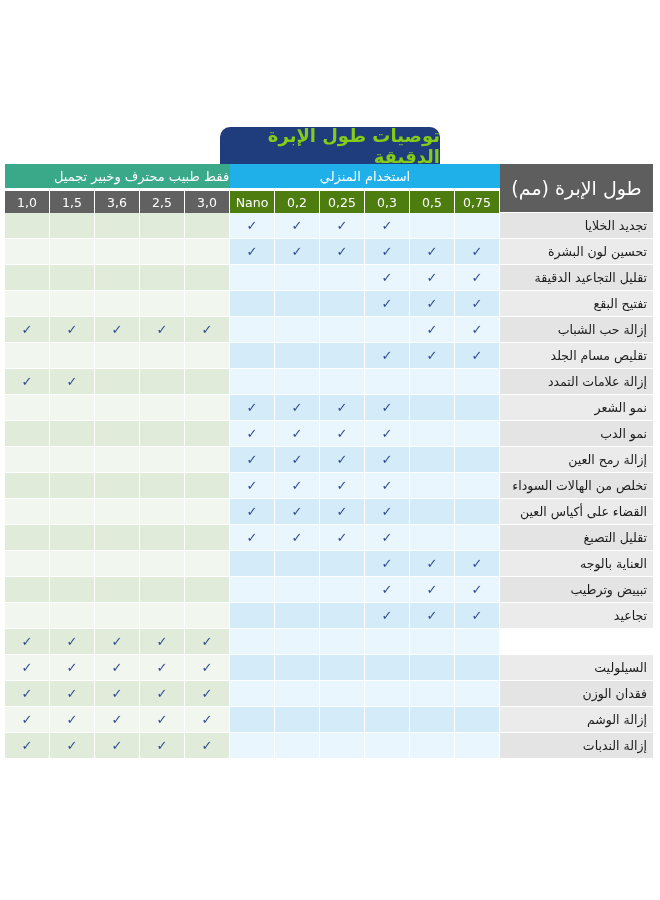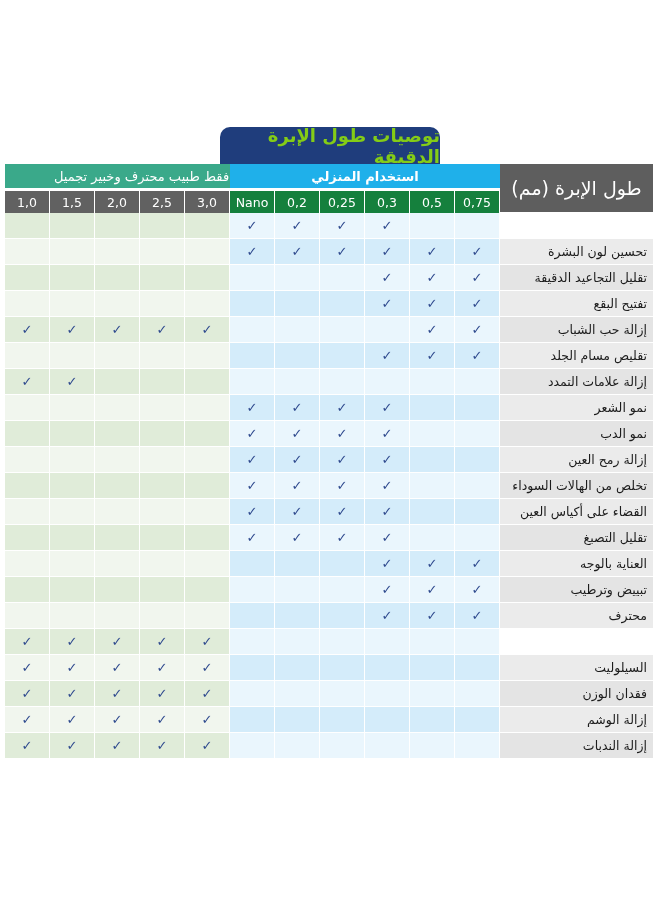--- a/index.html
+++ b/index.html
@@ -6,29 +6,29 @@
   body { width:660px; height:900px; position:relative; overflow:hidden;
          font-family:"DejaVu Sans", sans-serif; }
   .title-pill { position:absolute; left:220px; top:127px; width:220px; height:37px;
     background:#1f3d7c; border-radius:10px 10px 0 0; color:#84cc16;
     display:flex; align-items:center; justify-content:center;
     font-size:18px; font-weight:bold; direction:rtl; }
   .table { position:absolute; left:5px; top:164px; width:648px; }
   .hdr-group { position:absolute; top:0; height:24px; color:#fff; font-size:13px;
     display:flex; align-items:center; justify-content:center; direction:rtl; }
   .hdr-group.pro { left:0; width:225px; background:#3aa98a;padding-left:24px; }
-  .hdr-group.home { left:225px; width:270px; background:#1fb0ea;font-weight:bold; }
+  .hdr-group.home { left:225px; width:270px; background:#1fb0ea; }
   .hdr-label { position:absolute; left:495px; top:0; width:153px; height:48px;
     background:#5e5e5e; color:#fff; font-size:19px; direction:rtl;
     display:flex; align-items:center; justify-content:center; }
   .hdr-sizes { position:absolute; left:0; top:27px; height:23px; width:495px; display:flex; }
   .size-cell { width:44px; margin-right:1px; height:23px; color:#fff; font-size:12.5px;
     display:flex; align-items:center; justify-content:center; }
   .size-cell.pro { background:#616161; }
-  .size-cell.home { background:#15803d; }
+  .size-cell.home { background:#4d7c0f; }
   .rows { position:absolute; left:0; top:49px; width:648px; }
   .row { display:flex; height:25px; margin-bottom:1px; }
   .cell { width:44px; margin-right:1px; height:25px; display:flex;
     align-items:center; justify-content:center; color:#2f4a8e; font-size:13px; }
   .row.odd .cell.pro { background:#e0ecd9; }
   .row.even .cell.pro { background:#f1f6ee; }
   .row.odd .cell.home { background:#eaf6fd; }
   .row.even .cell.home { background:#d4ecfa; }
   .lab { width:153px; margin-left:0; height:25px; background:#e4e4e4;
     direction:rtl; text-align:right; font-size:12.5px; color:#1c1c1c;
@@ -40,21 +40,21 @@
 
 <div class="title-pill">توصيات طول الإبرة الدقيقة</div>
 
 <div class="table">
   <div class="hdr-group pro">فقط طبيب محترف وخبير تجميل</div>
   <div class="hdr-group home">استخدام المنزلي</div>
   <div class="hdr-label">طول الإبرة (مم)</div>
   <div class="hdr-sizes" id="hdr-sizes">
       <div class="size-cell pro">1,0</div>
       <div class="size-cell pro">1,5</div>
-      <div class="size-cell pro">2,0</div>
+      <div class="size-cell pro">3,6</div>
       <div class="size-cell pro">2,5</div>
       <div class="size-cell pro">3,0</div>
       <div class="size-cell home">Nano</div>
       <div class="size-cell home">0,2</div>
       <div class="size-cell home">0,25</div>
       <div class="size-cell home">0,3</div>
       <div class="size-cell home">0,5</div>
       <div class="size-cell home">0,75</div>
     </div>
   <div class="rows" id="rows">
@@ -63,20 +63,21 @@
         <div class="cell pro"></div>
         <div class="cell pro"></div>
         <div class="cell pro"></div>
         <div class="cell pro"></div>
         <div class="cell home">✓</div>
         <div class="cell home">✓</div>
         <div class="cell home">✓</div>
         <div class="cell home">✓</div>
         <div class="cell home"></div>
         <div class="cell home"></div>
+        <div class="lab">تجديد الخلايا</div>
       </div>
       <div class="row even">
         <div class="cell pro"></div>
         <div class="cell pro"></div>
         <div class="cell pro"></div>
         <div class="cell pro"></div>
         <div class="cell pro"></div>
         <div class="cell home">✓</div>
         <div class="cell home">✓</div>
         <div class="cell home">✓</div>
@@ -272,21 +273,21 @@
         <div class="cell pro"></div>
         <div class="cell pro"></div>
         <div class="cell pro"></div>
         <div class="cell pro"></div>
         <div class="cell home"></div>
         <div class="cell home"></div>
         <div class="cell home"></div>
         <div class="cell home">✓</div>
         <div class="cell home">✓</div>
         <div class="cell home">✓</div>
-        <div class="lab">محترف</div>
+        <div class="lab">تجاعيد</div>
       </div>
       <div class="row odd">
         <div class="cell pro">✓</div>
         <div class="cell pro">✓</div>
         <div class="cell pro">✓</div>
         <div class="cell pro">✓</div>
         <div class="cell pro">✓</div>
         <div class="cell home"></div>
         <div class="cell home"></div>
         <div class="cell home"></div>

